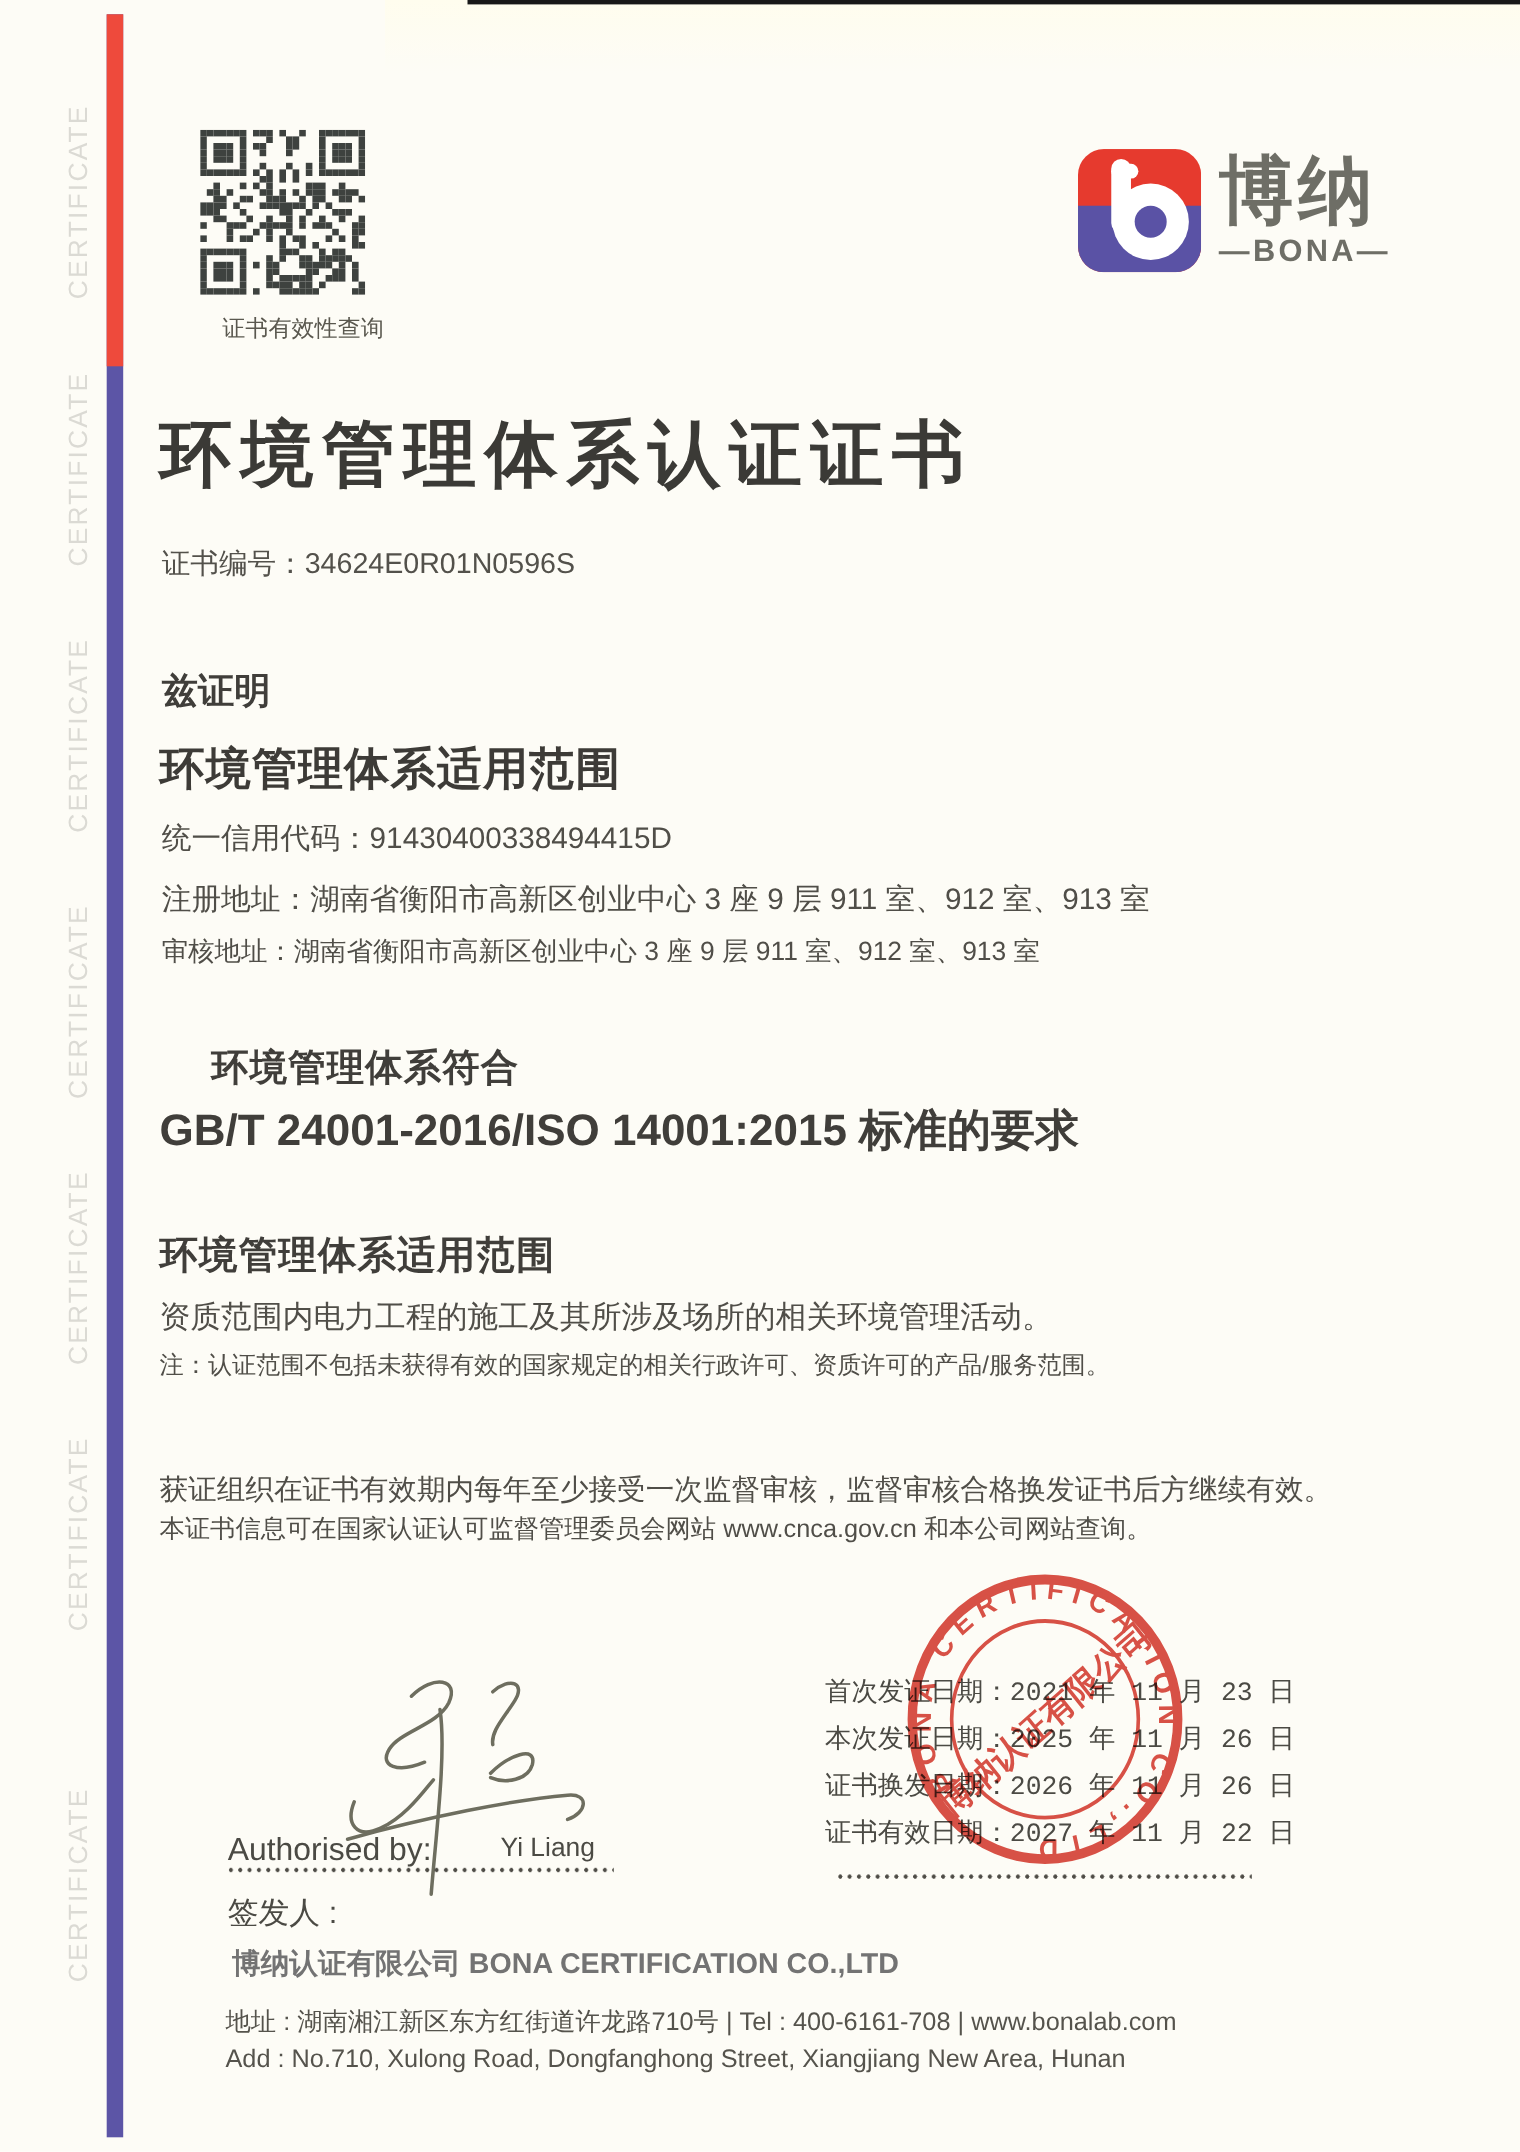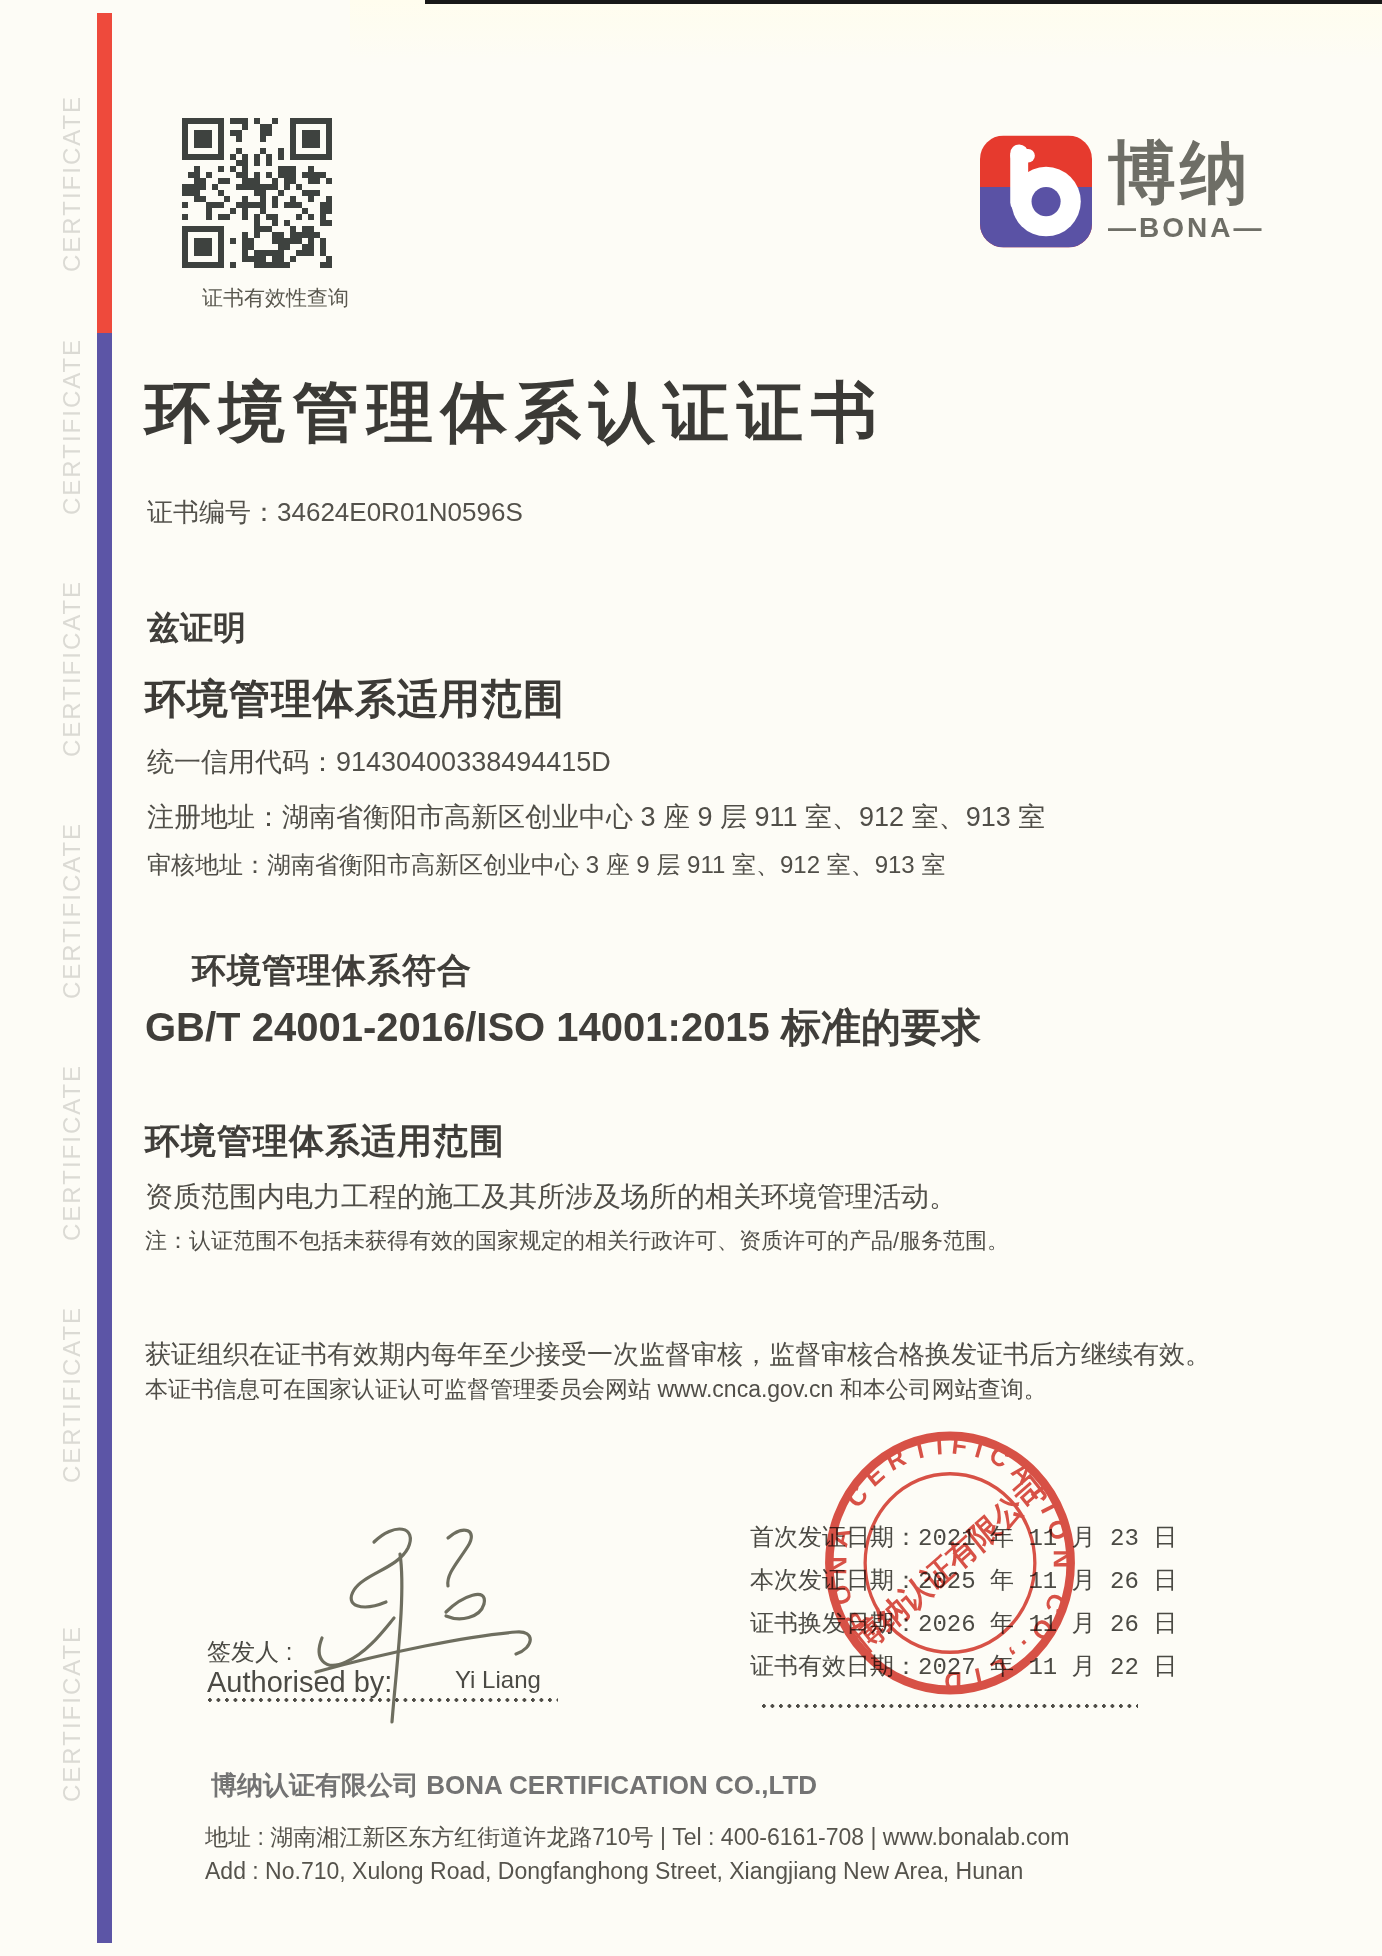--- a/index.html
+++ b/index.html
@@ -49,21 +49,21 @@
   .std-line{left:145px;top:1000px;font-size:40px;font-weight:700;color:#403e3a;}
   
   .scope-head{left:145px;top:1118px;font-size:35px;font-weight:700;color:#403e3a;letter-spacing:1px;}
   .scope-body{left:145px;top:1178px;font-size:28px;}
   .scope-note{left:145px;top:1226px;font-size:22px;}
   
   .notice1{left:145px;top:1337px;font-size:26px;}
   .notice2{left:145px;top:1374px;font-size:23px;}
   
   .sig-svg{left:296px;top:1520px;width:240px;height:210px;}
-  .sig-cn{left:207px;top:1636px;font-size:24px;color:#4b4a44;}
+  .sig-cn{left:207px;top:1720px;font-size:28px;color:#4b4a44;}
   .sig-en{left:207px;top:1666px;font-size:29px;color:#4b4a44;}
   .sig-name{left:455px;top:1666px;font-size:24px;color:#4b4a44;}
   .dotline{height:4px;background-image:radial-gradient(circle at 2px 2px,#4e4c46 1.7px,rgba(0,0,0,0) 2px);background-size:8.5px 4px;background-repeat:repeat-x;}
   .sig-dots{left:208px;top:1698px;width:350px;}
   .date-dots{left:762px;top:1704px;width:376px;}
   
   .date-row{left:750px;font-size:24px;color:#4b4a44;white-space:nowrap;font-family:Liberation Mono, monospace;}
   .d0{top:1521px;} .d1{top:1564px;} .d2{top:1607px;} .d3{top:1650px;}
   
   .stamp{left:818px;top:1424px;width:264px;height:278px;mix-blend-mode:multiply;opacity:.87;pointer-events:none;}

